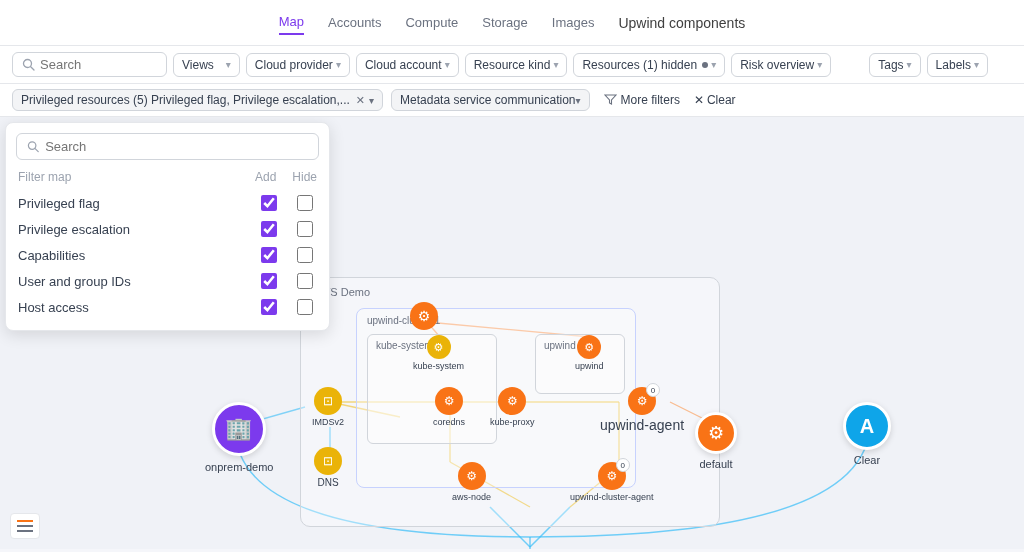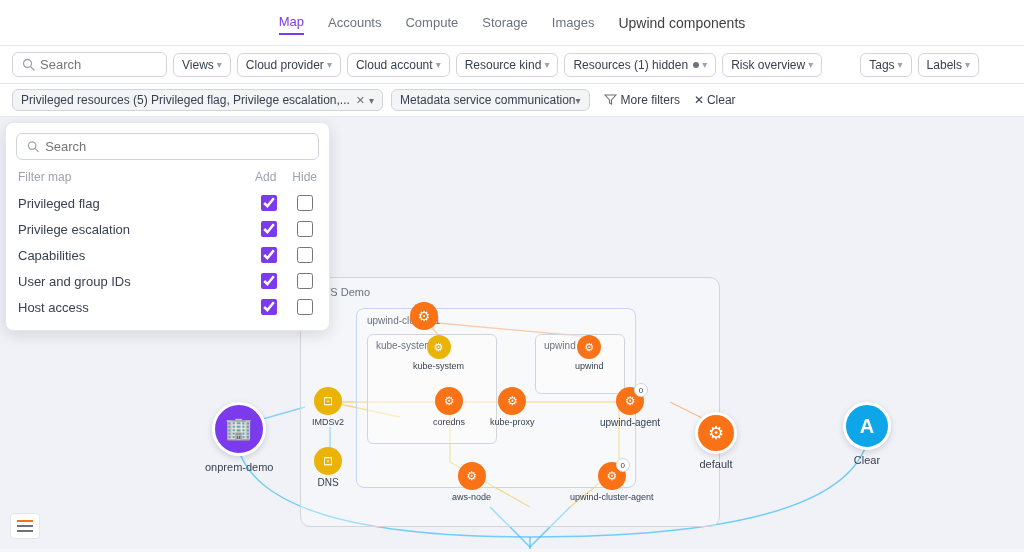--- a/index.html
+++ b/index.html
@@ -21,21 +21,21 @@
 </nav>
 
 <div style="display:flex;align-items:center;gap:6px;background:#fff;border-bottom:1px solid #e5e7eb;padding:6px 12px;">
   <div style="display:flex;align-items:center;gap:5px;border:1px solid #d1d5db;border-radius:6px;padding:4px 9px;min-width:155px;">
     <svg width="13" height="13" viewBox="0 0 13 13" fill="none">
         <circle cx="5.5" cy="5.5" r="4" stroke="#9ca3af" stroke-width="1.3"></circle>
         <line x1="8.7" y1="8.7" x2="12" y2="12" stroke="#9ca3af" stroke-width="1.3" stroke-linecap="round"></line>
       </svg>
     <input style="border: none; outline: none; font-size: 13px; color: rgb(107, 114, 128); width: 105px;" type="text" placeholder="Search">
   </div>
-  <div style="display:flex;align-items:center;gap:3px;border:1px solid #d1d5db;border-radius:6px;padding:4px 8px;cursor:pointer;background:#fff;font-size:12px;color:#374151;">
+  <div style="display:flex;align-items:center;gap:12px;border:1px solid #d1d5db;border-radius:6px;padding:4px 8px;cursor:pointer;background:#fff;font-size:12px;color:#374151;">
       <span>Views</span>
       <span style="font-size:10px;color:#9ca3af;">▾</span>
     </div>
   <div style="display:flex;align-items:center;gap:3px;border:1px solid #d1d5db;border-radius:6px;padding:4px 8px;cursor:pointer;background:#fff;font-size:12px;color:#374151;">
       <span>Cloud provider</span>
       <span style="font-size:10px;color:#9ca3af;">▾</span>
     </div>
   <div style="display:flex;align-items:center;gap:3px;border:1px solid #d1d5db;border-radius:6px;padding:4px 8px;cursor:pointer;background:#fff;font-size:12px;color:#374151;">
       <span>Cloud account</span>
       <span style="font-size:10px;color:#9ca3af;">▾</span>
@@ -175,21 +175,21 @@
       <span style="color:#fff;font-size:12px;">⚙</span>
     </div>
     <span style="font-size:9px;color:#374151;">kube-proxy</span>
   </div>
 
   <div style="position:absolute;left:600px;top:270px;display:flex;flex-direction:column;align-items:center;gap:2px;">
     <div style="position:relative;width:28px;height:28px;border-radius:50%;background:#f97316;display:flex;align-items:center;justify-content:center;">
       <span style="color:#fff;font-size:12px;">⚙</span>
       <div style="position:absolute;top:-4px;right:-4px;background:#fff;border:1.5px solid #d1d5db;border-radius:50%;width:14px;height:14px;font-size:8px;display:flex;align-items:center;justify-content:center;color:#374151;">0</div>
     </div>
-    <span style="font-size:10px;color:#374151;">upwind-agent</span>
+    <span style="font-size:14px;color:#374151;">upwind-agent</span>
   </div>
 
   <div style="position:absolute;left:314px;top:330px;display:flex;flex-direction:column;align-items:center;gap:2px;">
     <div style="width:28px;height:28px;border-radius:50%;background:#eab308;display:flex;align-items:center;justify-content:center;">
       <span style="color:#fff;font-size:12px;">⊡</span>
     </div>
     <span style="font-size:10px;color:#374151;">DNS</span>
   </div>
 
   <div style="position:absolute;left:452px;top:345px;display:flex;flex-direction:column;align-items:center;gap:2px;">

